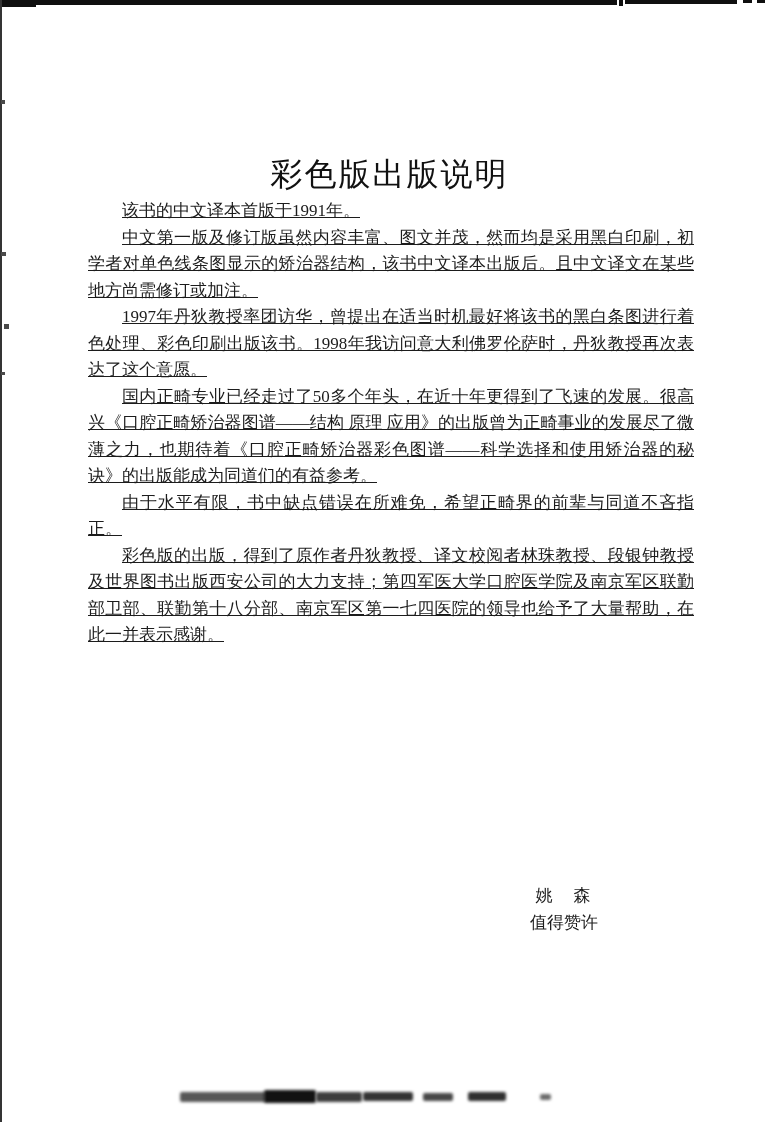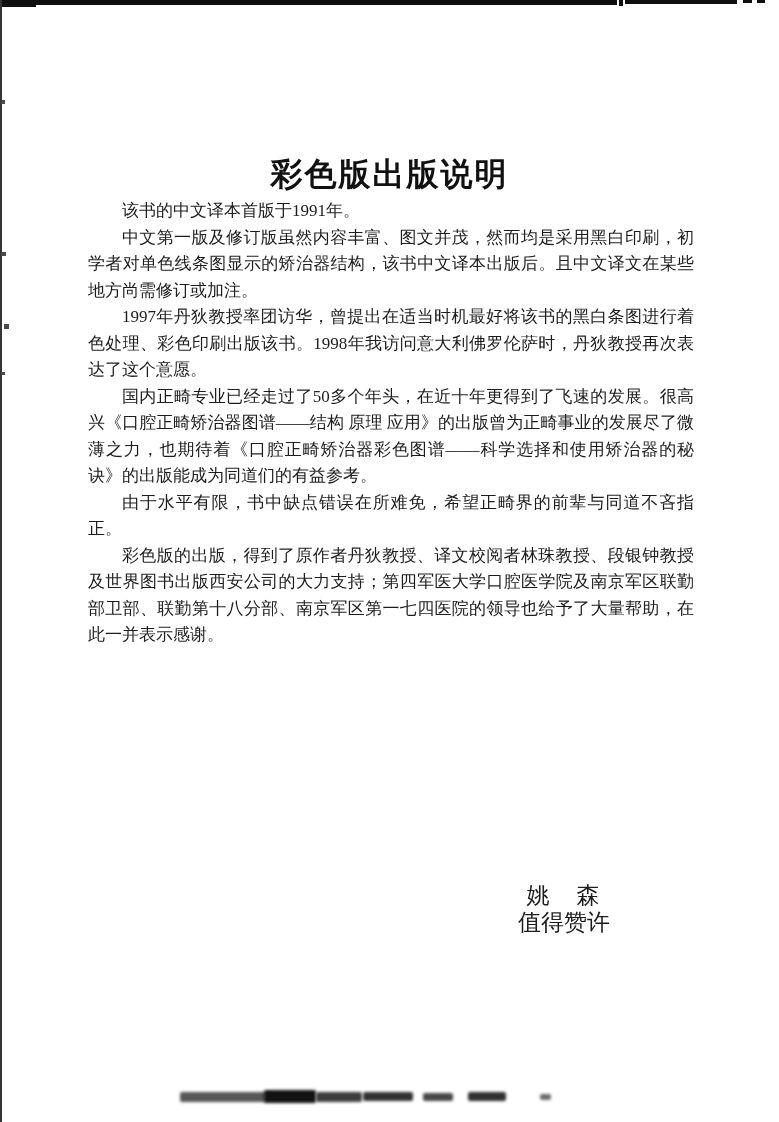--- a/index.html
+++ b/index.html
@@ -17,38 +17,38 @@
   .edge-left {
     position:absolute; top:0; left:0; width:2px; height:1122px;
     background:#343434;
   }
   .speck { position:absolute; background:#4a4a4a; }
 
   .title {
     position:absolute; top:132px; left:0; width:779px;
     text-align:center;
     font-family:"DejaVu Sans","Liberation Sans",sans-serif;
-    font-weight:700;
+    font-weight:400;
     font-size:32px;
     letter-spacing:2px;
     color:#111;
   }
 
   .body-text {
     position:absolute; top:198px; left:88px; width:606px;
     font-size:17px; line-height:26.5px;
     text-align:justify;
     text-justify:inter-ideograph;
   }
-  .body-text p { margin:0; text-indent:2em; }
+  .body-text p { margin:0; text-indent:2em;text-decoration:underline; }
 
   .signature {
     position:absolute; top:882px; left:464px; width:200px;
     text-align:center;
-    font-size:23px; line-height:27px;
+    font-size:17px; line-height:27px;
   }
   .signature .sig-name { letter-spacing:2px; }
 
   .smudge-wrap { position:absolute; top:1086px; left:0; width:779px; height:24px; }
   .smudge { position:absolute; filter:blur(1.6px); border-radius:2px; }
 </style>
 </head>
 <body>
 
 <div class="page">

